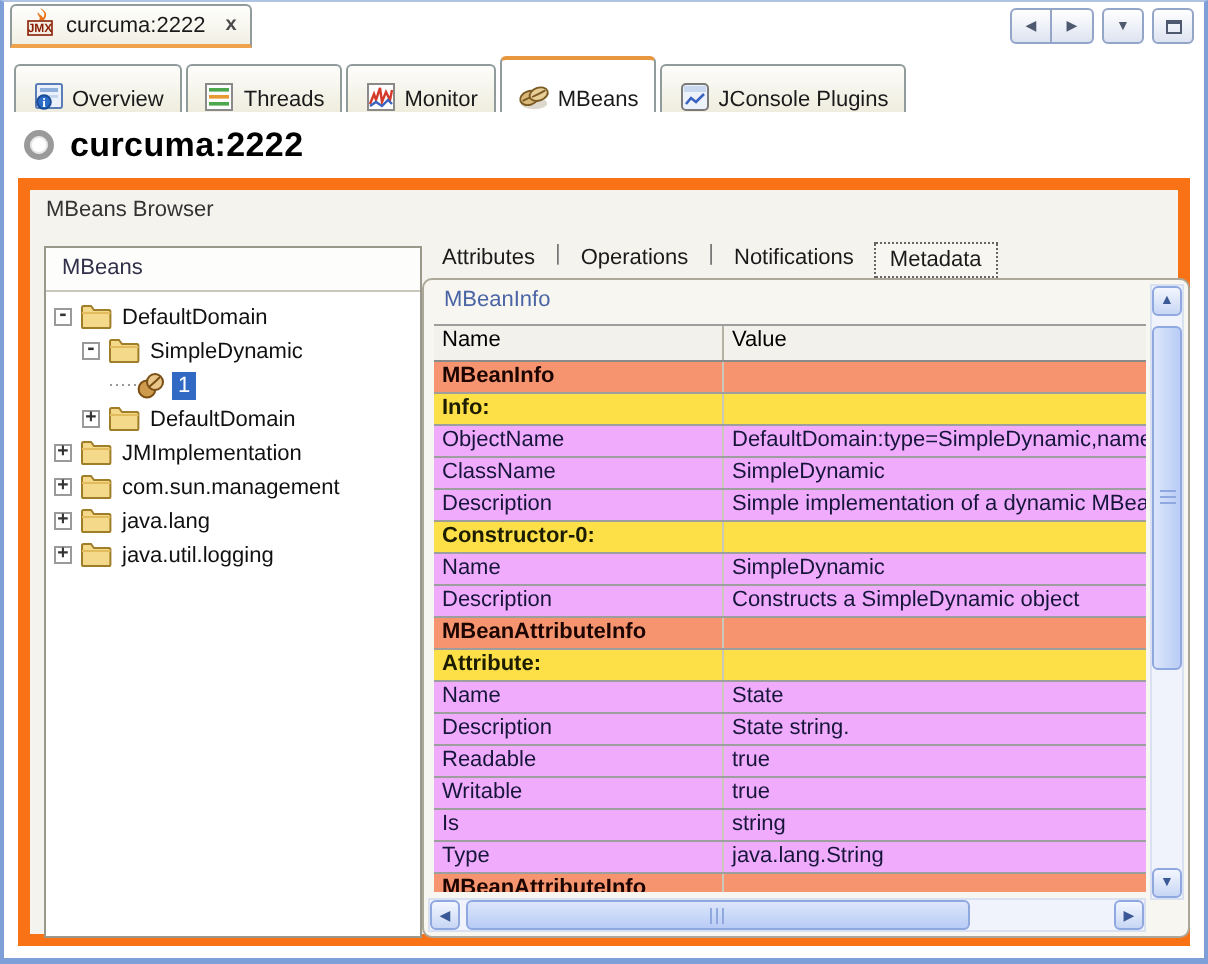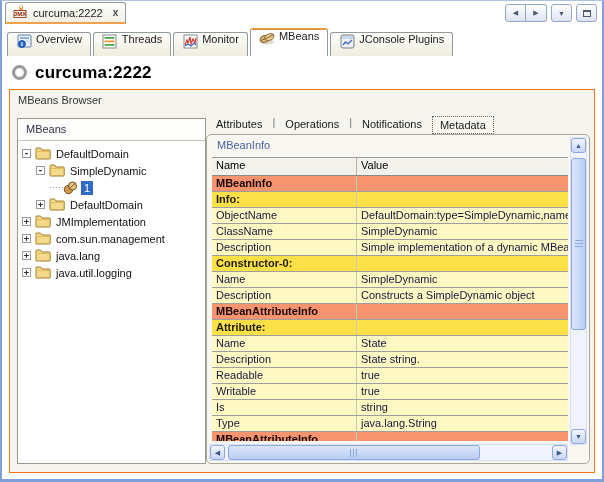--- a/index.html
+++ b/index.html
@@ -33,41 +33,41 @@
     background:linear-gradient(#FFFFFF,#DDE3F1);
     font-size:7px; color:#4E586E; padding:0 4px;
   }
   .btn-group .win-btn:first-child { border-radius:3px 0 0 3px; }
   .btn-group .win-btn:last-child { border-radius:0 3px 3px 0; border-left:none; }
   .box-glyph { width:8px; height:7px; border:1px solid #4E586E; border-top:2px solid #4E586E; display:inline-block; }
 
   
   .tabbar { height:31px; background:#fff; display:flex; align-items:flex-end; padding-left:5px; }
   .tab {
-    height:24px; display:flex; align-items:flex-start; gap:4px; padding:0 8px;
+    height:24px; display:flex; align-items:flex-end; gap:4px; padding:0 8px;
     border:1px solid #919B9C; border-bottom:none; border-radius:3px 3px 0 0;
     background:linear-gradient(#FDFDFB,#EFEDDE);
     font-size:11px; color:#1a1a1a; margin-right:2px;
   }
   .tab.selected {
     height:28px; background:#fff;
     border-top:2px solid #E9973F;
   }
   .tab .ticon { width:16px; height:16px; display:inline-flex; align-items:center; justify-content:center; }
 
   
   .app-header { height:33px; background:#fff; display:flex; align-items:center; padding-left:10px; gap:8px; }
   .ring-icon { width:15px; height:15px; border-radius:50%; border:3px solid #9a9a9a;
                background:#fff; box-shadow:inset 0 0 0 1px #e8e8e8; }
   .app-title { font-size:17px; font-weight:bold; color:#000; letter-spacing:0.2px; }
 
   
   .browser-panel {
     margin:0 7px; height:384px;
-    border:1px solid #f97316; background:#F4F3ED;
+    border:6px solid #f97316; background:#F4F3ED;
   }
   .browser-strip { height:20px; font-size:11px; color:#333; padding:4px 0 0 8px; }
   .browser-body { position:relative; height:362px; }
 
   
   .tree-panel {
     position:absolute; left:7px; top:8px; width:189px; height:346px;
     background:#fff; border:1px solid #9A978B; overflow:hidden;
   }
   .tree-header { height:22px; font-size:11px; color:#30304a; padding:4px 0 0 8px;
@@ -96,21 +96,21 @@
   .pipe { color:#777; }
 
   .metadata-panel {
     position:absolute; left:0; top:24px; width:384px; height:330px;
     border:1px solid #ACA899; border-radius:5px; background:#F7F6F0; overflow:hidden;
   }
   .panel-title { position:absolute; top:4px; left:10px; font-size:11px; color:#4A64A5; }
 
   .mtable { position:absolute; left:5px; top:22px; width:356px; height:284px; overflow:hidden;
             border-top:1px solid #9E9E9E; }
-  .mrow { display:flex; height:16px; font-size:11px; border-bottom:1px solid #9E9E9E; background:#fef9c3; color:#16163a; }
+  .mrow { display:flex; height:16px; font-size:11px; border-bottom:1px solid #9E9E9E; background:#f0abfc; color:#16163a; }
   .mrow.header { height:18px; background:#F2F1EC; border-bottom:1px solid #8a8a8a; color:#000; }
   .mrow.header .cname { border-right:1px solid #B5B2A5; }
   .mrow.section-orange { background:#F5946E; font-weight:bold; color:#1c0500; }
   .mrow.section-yellow { background:#fde047; font-weight:bold; color:#1c1c00; }
   .cname { width:145px; flex:0 0 145px; padding:1px 0 0 4px; overflow:hidden; white-space:nowrap;
            border-right:1px solid #C9C6BA; }
   .cvalue { flex:1; padding:1px 0 0 4px; overflow:hidden; white-space:nowrap; }
 
   
   .vbar { position:absolute; right:2px; top:2px; width:17px; height:308px;

